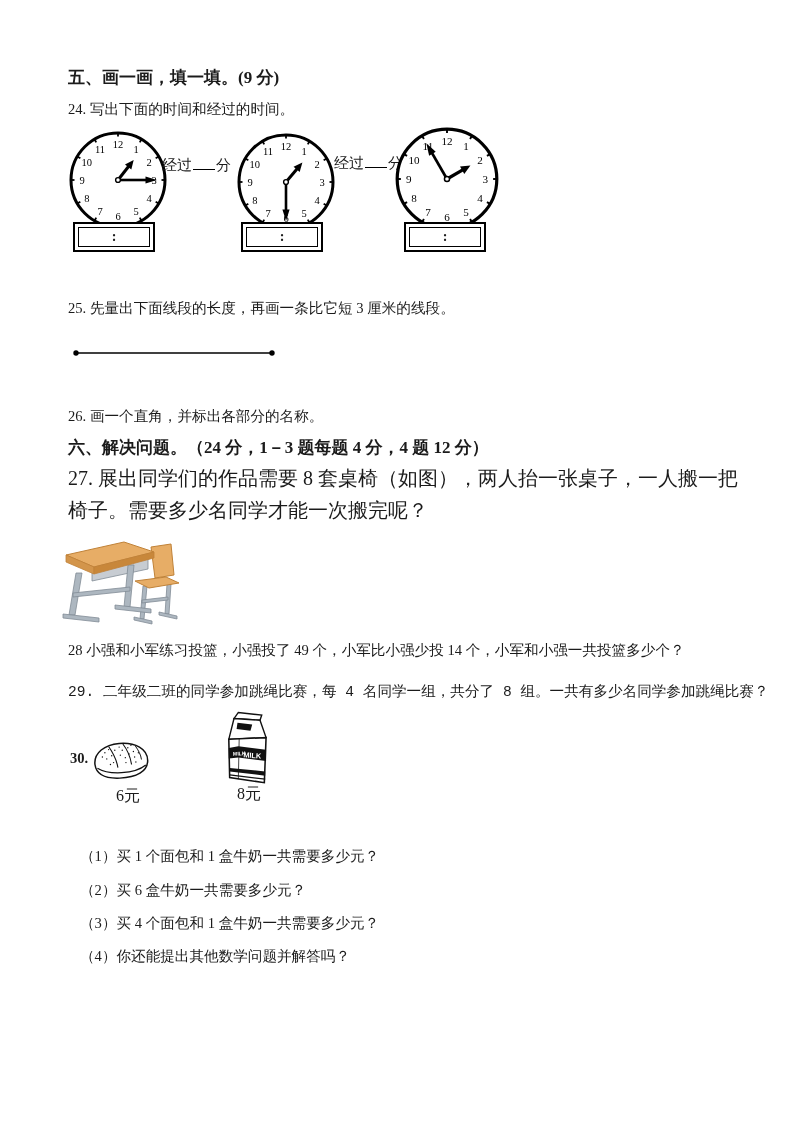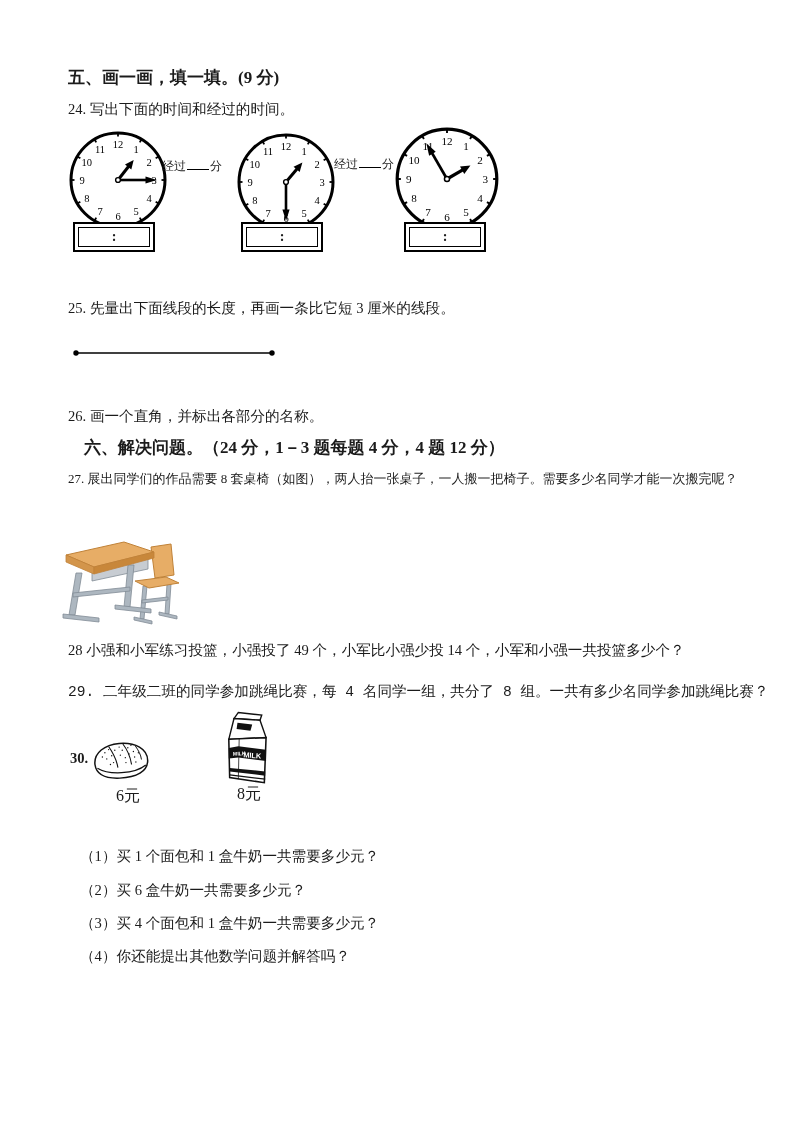--- a/index.html
+++ b/index.html
@@ -4,22 +4,22 @@
 <style>
   html,body{margin:0;padding:0;background:#888;}
   .page{
     position:relative;width:793px;height:1122px;margin:0 auto;
     background:#ffffff;overflow:hidden;
     font-family:"Liberation Serif","DejaVu Serif",serif;color:#1b1b1b;
   }
   .abs{position:absolute;}
   .sec-title{font-weight:bold;font-size:17px;white-space:nowrap;}
   .qtext{font-size:14.6px;white-space:nowrap;}
-  .para{font-size:13px;line-height:31.5px;white-space:normal;}
-  .elapsed{font-size:12px;white-space:nowrap;}
+  .para{font-size:20px;line-height:31.5px;white-space:normal;}
+  .elapsed{font-size:15px;white-space:nowrap;}
   .blank{display:inline-block;width:22px;height:14px;border-bottom:1.4px solid #000;margin:0 1px;vertical-align:baseline;}
   .clock{display:block;}
   .dbox{border:2px solid #000;padding:3px;box-sizing:border-box;background:#fff;}
   .dbox-inner{border:1.6px solid #000;height:100%;box-sizing:border-box;display:flex;align-items:center;justify-content:center;font-size:14px;font-weight:bold;}
   .price{font-size:16px;}
   svg text{font-family:"Liberation Serif","DejaVu Serif",serif;}
   .milk-word{font-family:"Liberation Sans","DejaVu Sans",sans-serif;font-weight:bold;}
 </style>
 </head>
 <body>
@@ -170,21 +170,21 @@
   <div class="abs" style="left:72px;top:344px;">
     <svg width="204" height="10" viewBox="0 0 204 10">
       <line x1="4" y1="5" x2="200" y2="5" stroke="#000" stroke-width="1.6"></line>
       <circle cx="4" cy="5" r="2.7" fill="#000"></circle>
       <circle cx="200" cy="5" r="2.7" fill="#000"></circle>
     </svg>
   </div>
 
   <div class="abs qtext" style="left:68px;top:407px;">26. 画一个直角，并标出各部分的名称。</div>
 
-  <div class="abs sec-title" style="left:68px;top:436px;margin-left:16px;">六、解决问题。（24 分，1－3 题每题 4 分，4 题 12 分）</div>
+  <div class="abs sec-title" style="left:68px;top:436px;">六、解决问题。（24 分，1－3 题每题 4 分，4 题 12 分）</div>
 
   <div class="abs para" style="left:68px;top:463px;width:672px;">27. 展出同学们的作品需要 8 套桌椅（如图），两人抬一张桌子，一人搬一把椅子。需要多少名同学才能一次搬完呢？</div>
 
   <div class="abs" style="left:58px;top:531px;">
     <svg width="132" height="96" viewBox="0 0 132 96">
 
       <polygon points="93,16 113,13 116,44 97,47" fill="var(--wood)" stroke="var(--wood-edge)" stroke-width="1"></polygon>
 
       <polygon points="85,55 89,55 86,88 82,88" fill="var(--metal)" stroke="var(--metal-edge)" stroke-width="0.8"></polygon>
       <polygon points="109,53 113,53 111,83 107,83" fill="var(--metal)" stroke="var(--metal-edge)" stroke-width="0.8"></polygon>

